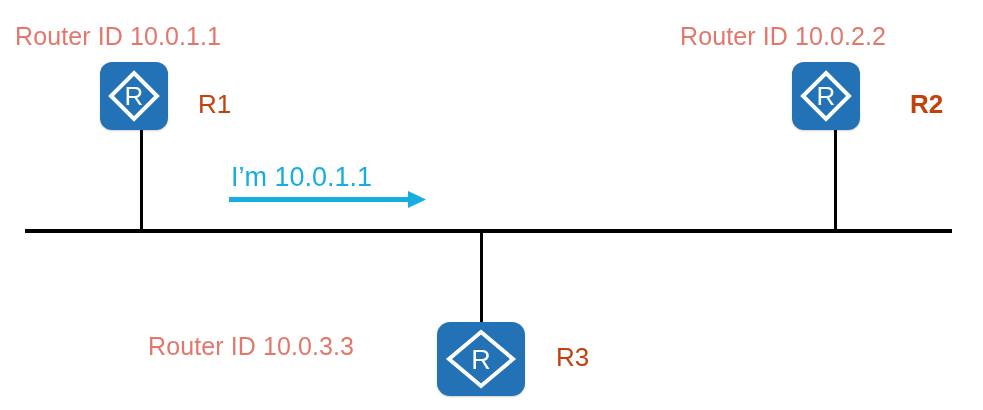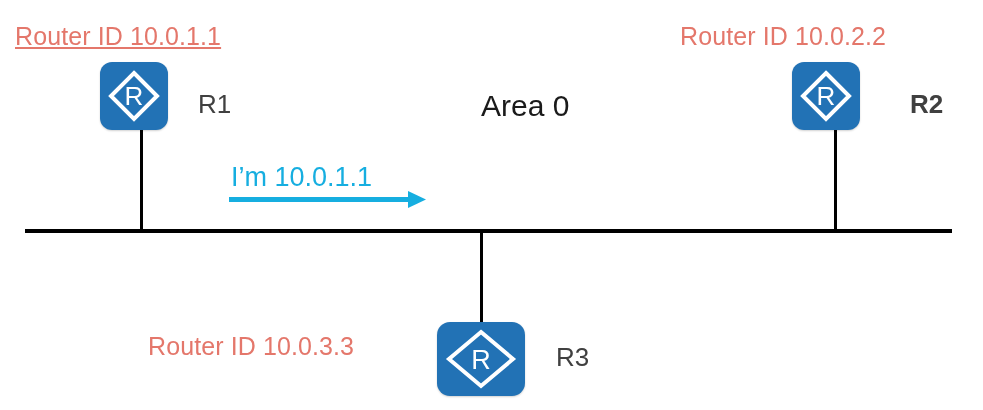--- a/index.html
+++ b/index.html
@@ -22,21 +22,21 @@
   
   .routerid-label {
     color: #e4776b;
     font-size: 25px;
     font-weight: 400;
     letter-spacing: 0.1px;
     white-space: nowrap;
     line-height: 1;
   }
   .device-label {
-    color: #404040;
+    color: #c2410c;
     font-size: 26px;
     font-weight: 400;
     white-space: nowrap;
     line-height: 1;
   }
   .area-label {
     color: #1a1a1a;
     font-size: 30px;
     font-weight: 400;
     white-space: nowrap;
@@ -73,36 +73,35 @@
   
   .arrow-wrap { line-height: 0; }
 </style>
 </head>
 <body>
 
 <div id="canvas">
 
   <div class="abs wire-bus" style="left:25px; top:229px; width:927px;"></div>
 
-  <div class="abs routerid-label" style="left:15px; top:24px;text-decoration:underline;">Router ID 10.0.1.1</div>
+  <div class="abs routerid-label" style="left:15px; top:24px;">Router ID 10.0.1.1</div>
 
   <div class="abs wire-v" style="left:140px; top:128px; height:103px;"></div>
 
   <div class="abs router-node" style="left:100px; top:62px;">
     <span>
       <svg viewBox="0 0 68 68" xmlns="http://www.w3.org/2000/svg">
         <polygon points="34,11 57,34 34,57 11,34" fill="none" stroke="#ffffff" stroke-width="4"></polygon>
         <text x="34" y="43" text-anchor="middle" font-family="Liberation Sans, sans-serif" font-size="26" fill="#ffffff">R</text>
       </svg>
     </span>
   </div>
 
   <div class="abs device-label" style="left:198px; top:91px;">R1</div>
 
-  <div class="abs area-label" style="left:481px; top:91px;">Area 0</div>
 
   <div class="abs hello-label" style="left:231px; top:164px;">I’m 10.0.1.1</div>
 
   <div class="abs arrow-wrap" style="left:228px; top:188px;">
     <svg width="200" height="24" viewBox="0 0 200 24" xmlns="http://www.w3.org/2000/svg">
       <line x1="1" y1="11.5" x2="183" y2="11.5" stroke="#16aee0" stroke-width="5"></line>
       <polygon points="180,3 198,11.5 180,20" fill="#16aee0"></polygon>
     </svg>
   </div>
 

